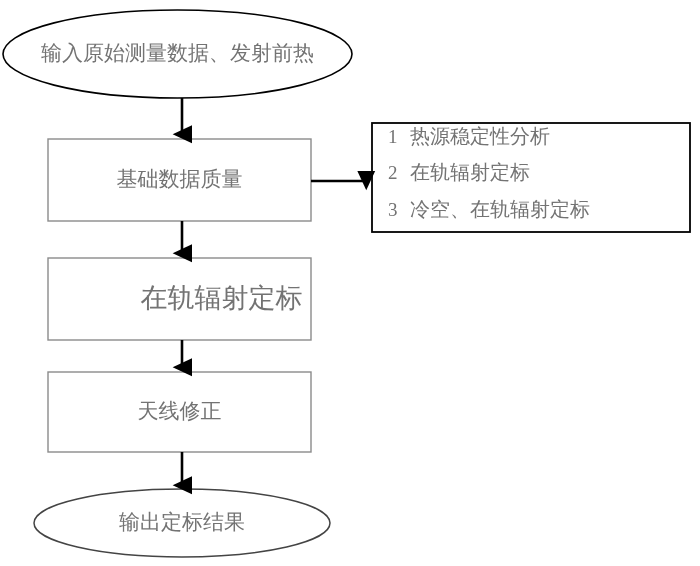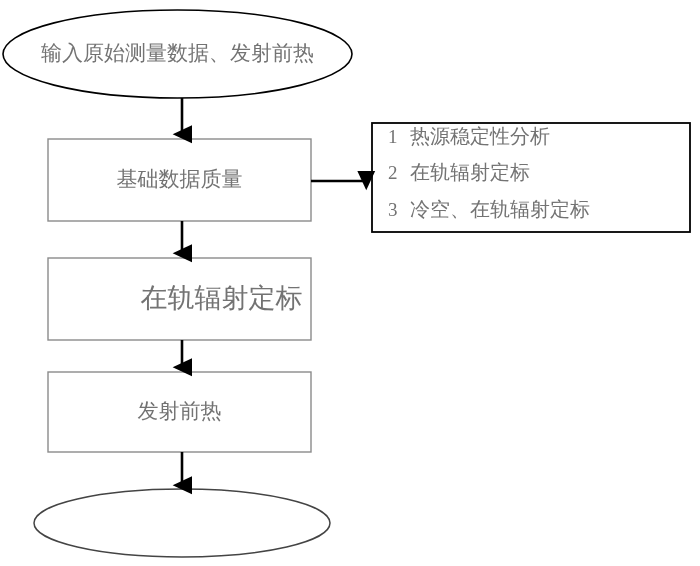--- a/index.html
+++ b/index.html
@@ -130,23 +130,26 @@
 
   <div class="node-text" id="box-quality-text">
     <span class="ln">基础数据质量</span>
   </div>
 
   <div class="node-text" id="box-calibration-text">
     <span class="ln">在轨辐射定标</span>
   </div>
 
   <div class="node-text" id="box-antenna-text">
-    <span class="ln">发射前热</span>
+    <span class="ln">天线修正</span>
   </div>
 
+  <div class="node-text" id="oval-end-text">
+    <span class="ln">输出定标结果</span>
+  </div>
 
   <div class="node-text" id="list-box-text">
     <div class="list-row">
       <span class="list-num">1</span>
       <span class="list-label">热源稳定性分析</span>
     </div>
     <div class="list-row">
       <span class="list-num">2</span>
       <span class="list-label">在轨辐射定标</span>
     </div>

